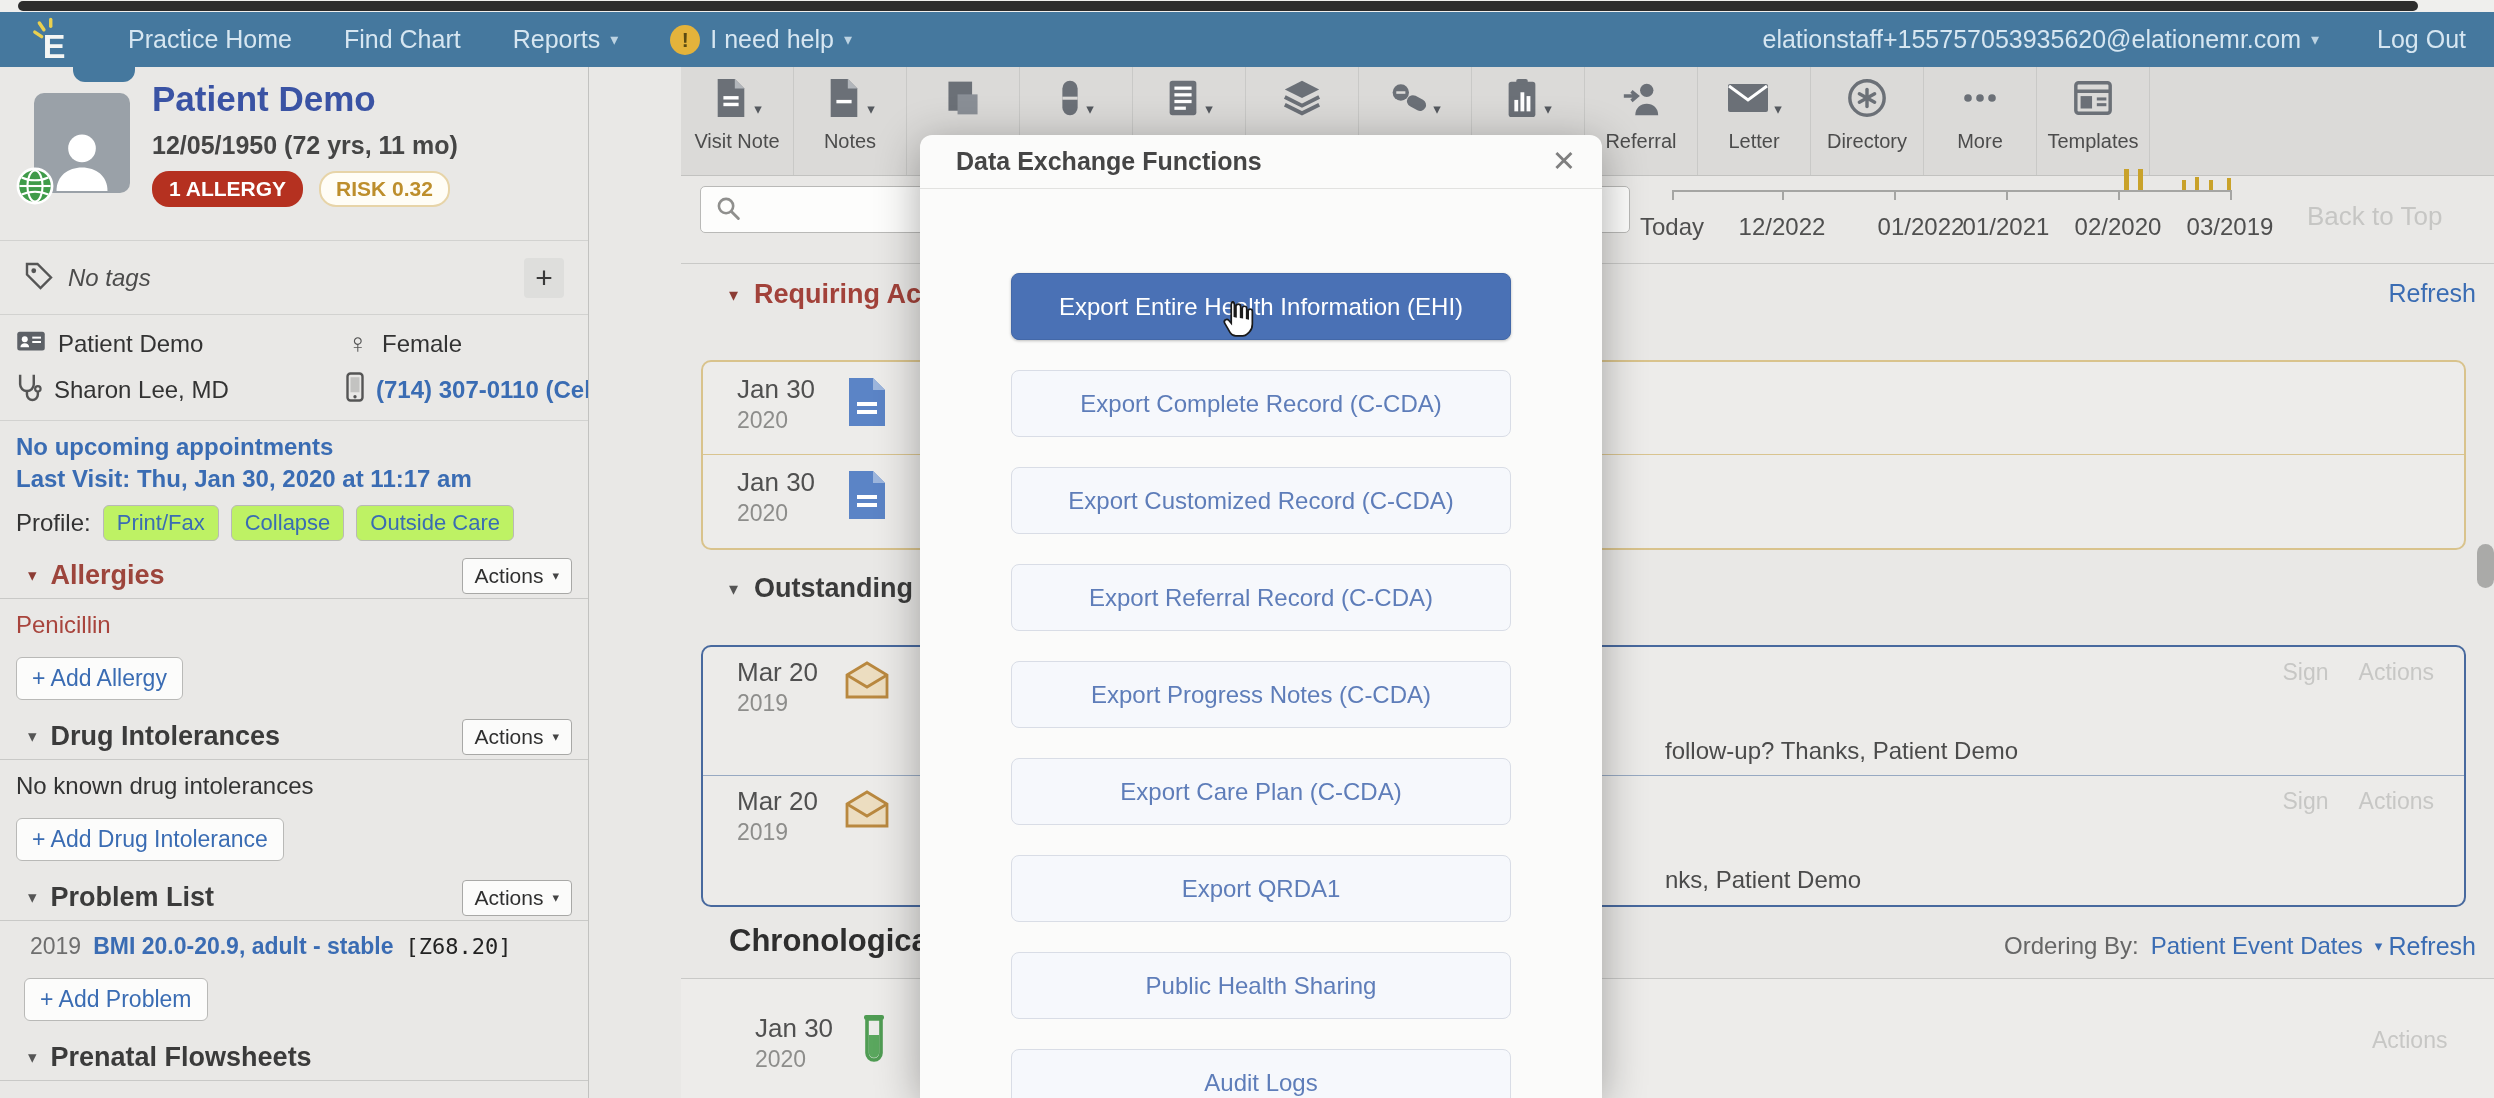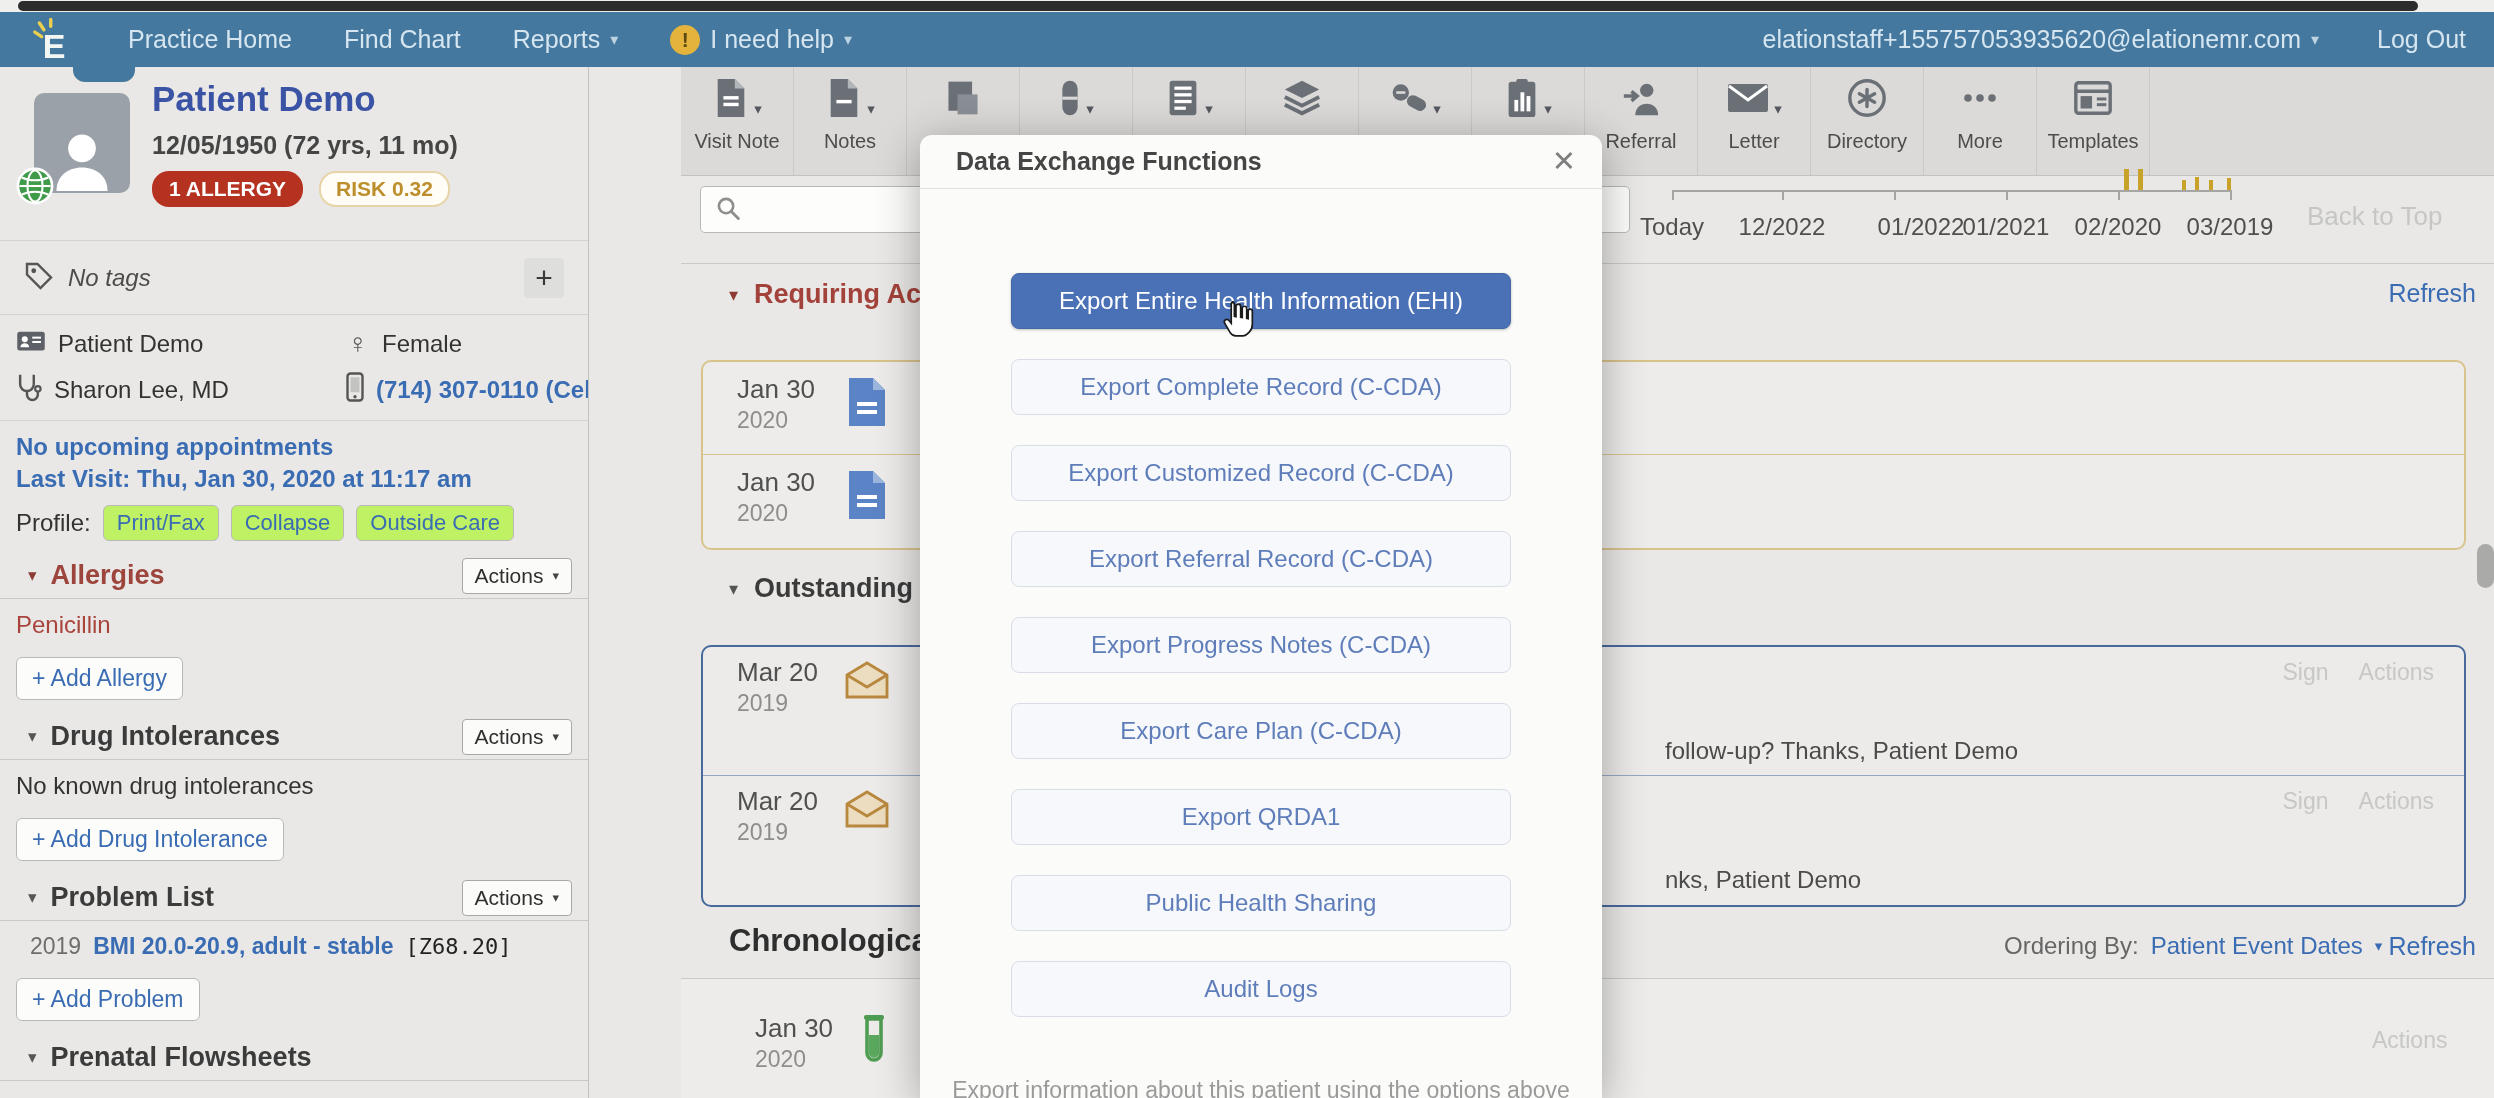--- a/index.html
+++ b/index.html
@@ -105,21 +105,21 @@
   .orderrow .ocaret{font-size:15px;color:#3a6cb3;}
   .bottomrow{position:absolute;left:0;right:0;top:804px;bottom:0;background:#edecea;}
   .fade-actions{position:absolute;left:1691px;top:48px;font-size:23px;color:#c7c7c5;cursor:pointer;}
   
   .modal{position:absolute;left:920px;top:135px;width:682px;height:963px;background:#fbfbfa;
          border-radius:12px 12px 0 0;box-shadow:0 8px 45px rgba(0,0,0,.32);z-index:10;box-sizing:border-box;}
   .mhead{height:53px;border-bottom:1px solid #e2e2e0;position:relative;}
   .mtitle{position:absolute;left:36px;top:0;line-height:53px;font-size:25px;font-weight:bold;color:#454545;}
   .mclose{position:absolute;right:26px;top:9px;font-size:29px;color:#7f7f7f;cursor:pointer;}
   .mbody{padding-top:84px;}
-  .mbtn{display:block;width:500px;height:56px;margin:0 auto 30px;border-radius:8px;font-size:24px;
+  .mbtn{display:block;width:500px;height:67px;margin:0 auto 30px;border-radius:8px;font-size:24px;
         font-family:"Liberation Sans",sans-serif;cursor:pointer;
         background:#f6f8fc;color:#5e7db9;border:1px solid #d9dde6;}
   .mbtn.primary{background:#4a71b5;color:#fff;border:1px solid #4368a8;box-shadow:0 1px 3px rgba(0,0,0,.25);}
   .mfoot{margin-top:60px;text-align:center;color:#9a9a9a;font-size:23px;white-space:nowrap;overflow:hidden;}
   
   .cursor{position:absolute;left:1216px;top:296px;z-index:30;}
   .scrollthumb{position:absolute;left:2477px;top:544px;width:17px;height:44px;background:#aaaaa8;border-radius:9px;z-index:5;cursor:pointer;}
 </style>
 </head>
 <body>
@@ -277,21 +277,21 @@
       <span class="actbtn">
         <span>Actions</span>
         <span class="acaret">▾</span>
       </span>
     </div>
     <div class="problem">
       <span class="prob-year">2019</span>
       <span class="bluelink">BMI 20.0-20.9, adult - stable</span>
       <span class="prob-code">[Z68.20]</span>
     </div>
-    <div style="padding-left:16px;text-decoration:underline;">
+    <div style="padding-left:24px;text-decoration:underline;">
       <div class="addbtn">+ Add Problem</div>
     </div>
 
     <div class="sec-h">
       <span class="scaret">▾</span>
       <span class="stitle">Prenatal Flowsheets</span>
     </div>
   </div>
 
   <div class="main-col">

